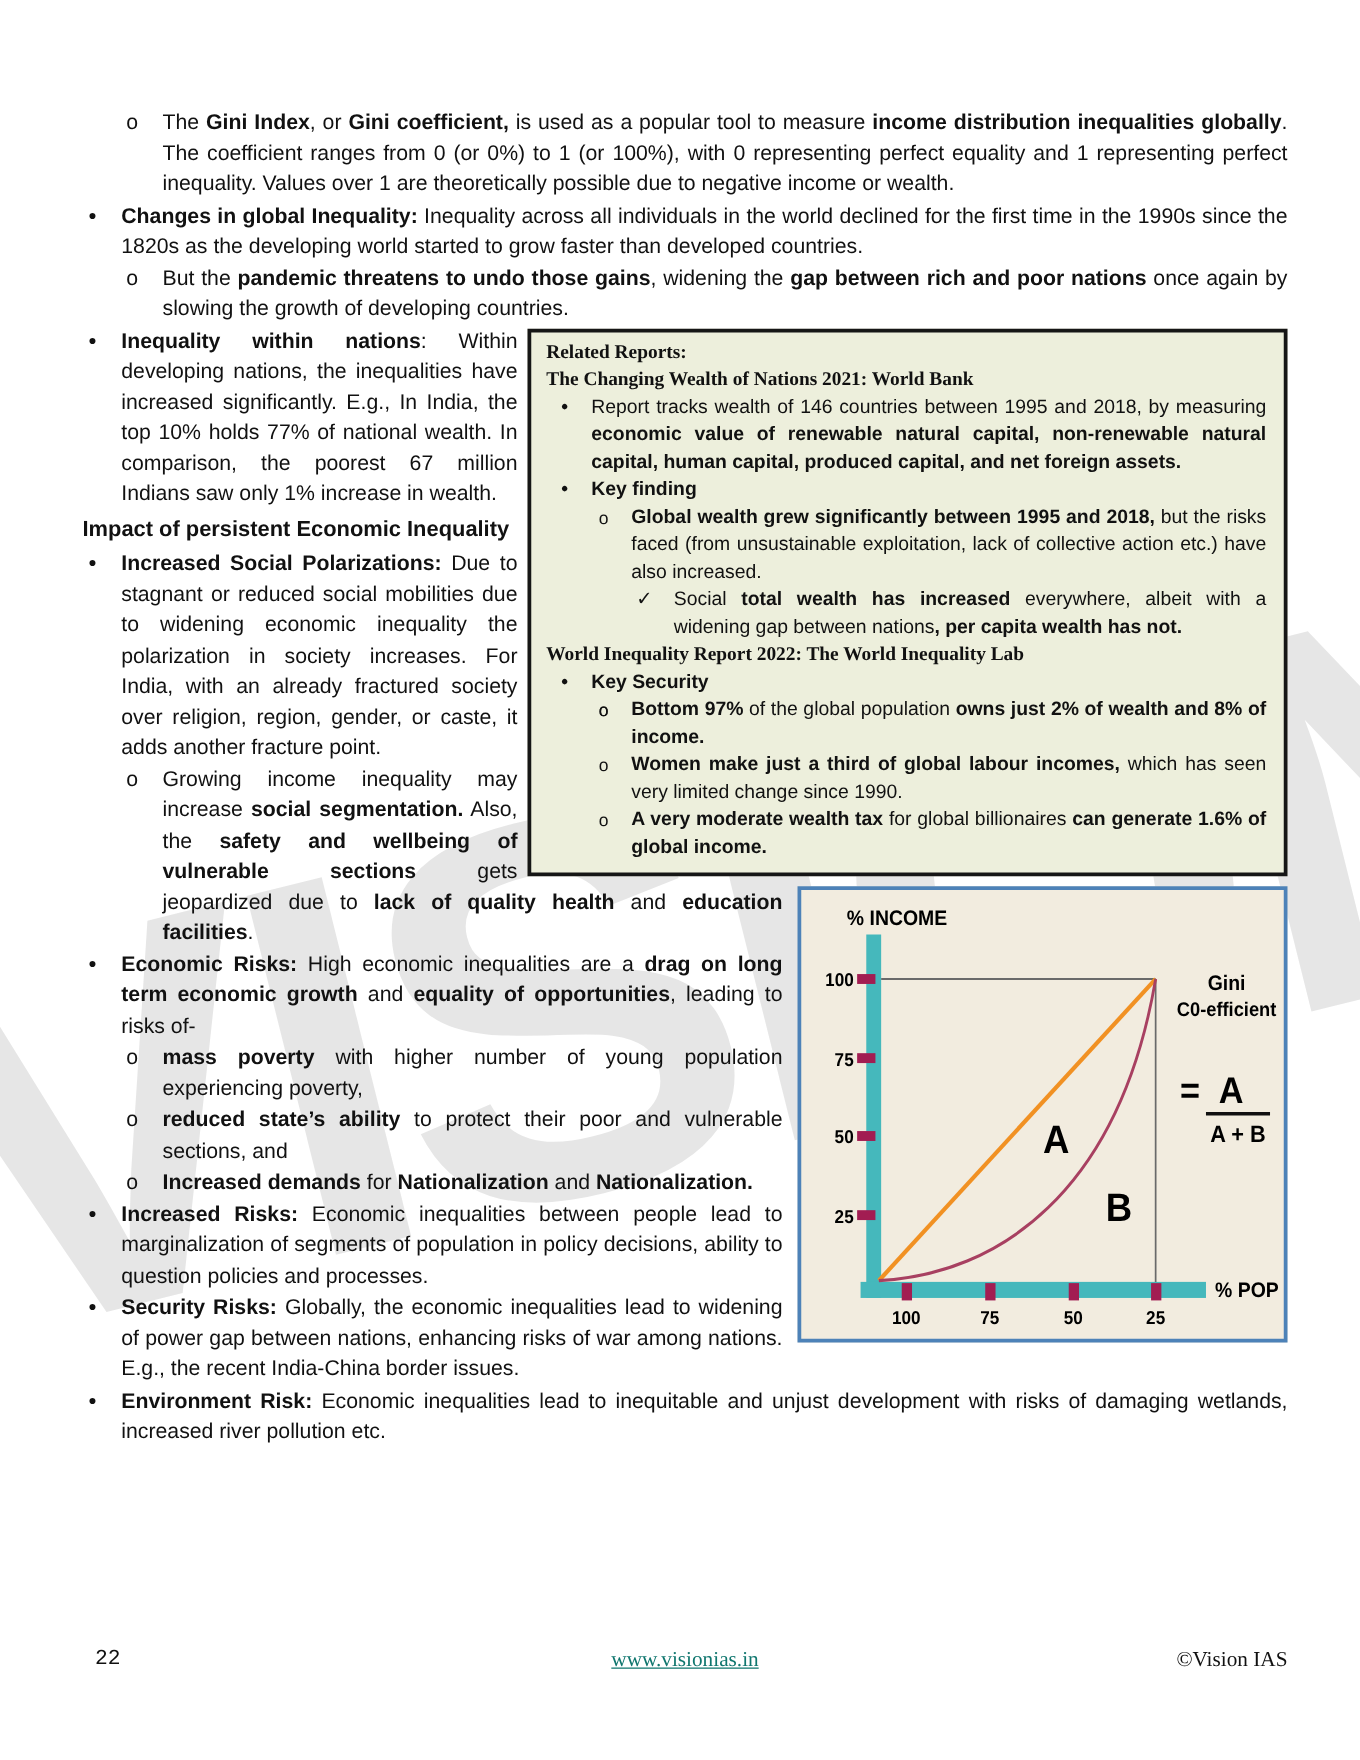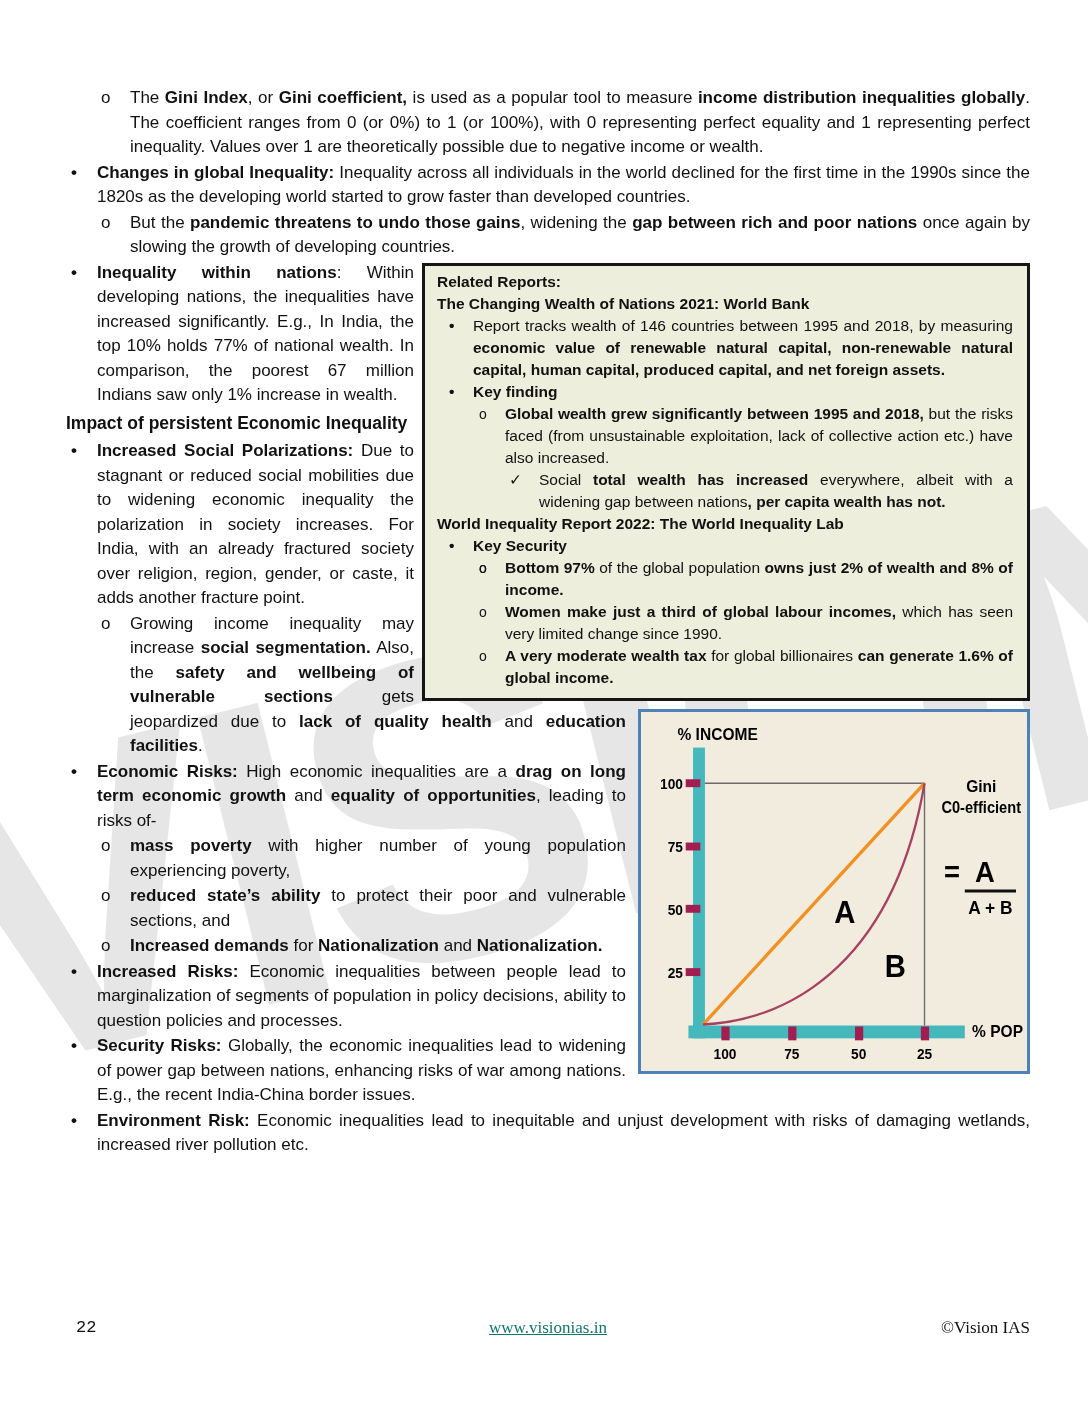--- a/index.html
+++ b/index.html
@@ -34,21 +34,21 @@
   .li .mk{position:absolute;top:0;}
   .lv1{padding-left:31px;}
   .lv1 > .mk{left:5px;font-weight:bold;}
   .lv2{padding-left:64px;}
   .lv2 > .mk{left:35px;font-weight:normal;}
   .lv3{padding-left:100px;}
   .lv3 > .mk{left:72px;}
   .hd{font-weight:bold;font-size:17.5px;margin:3px 0 4px 0;}
   .tx{display:block;}
   .tx b{font-weight:bold;}
-  .lv0{padding-left:0;}
+  .lv0{padding-left:0;font-family:Liberation Serif, serif;}
 
   
   .rr-box{
     float:right;
     width:608px;
     box-sizing:border-box;
     background:#edefdc;
     border:3px solid #161616;
     margin:2px 0 8px 8px;
     padding:5px 14px 9px 12px;

